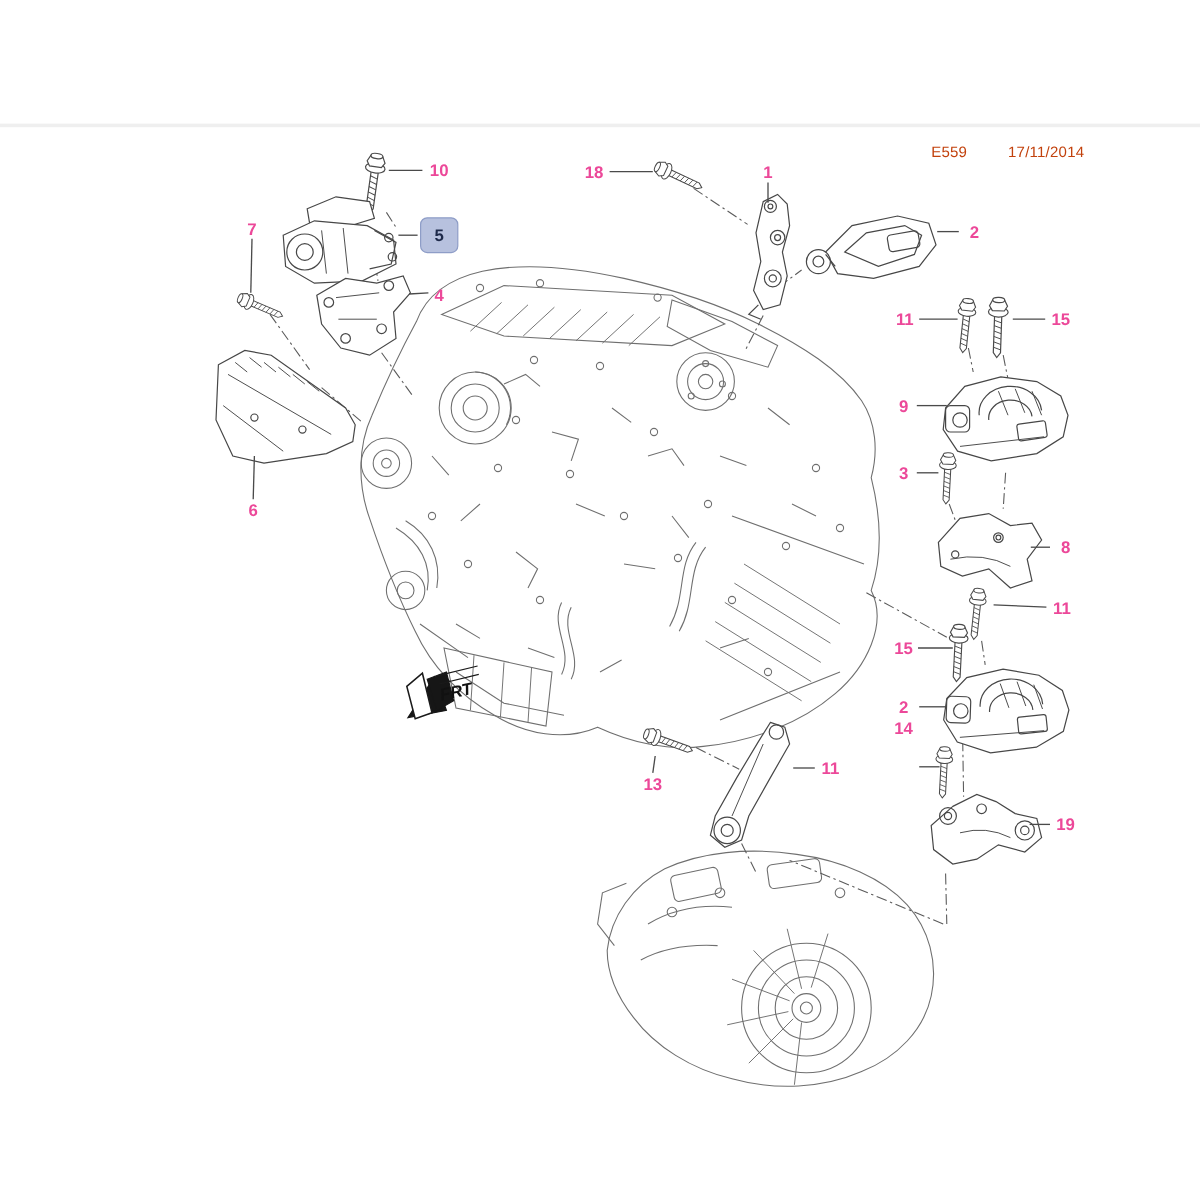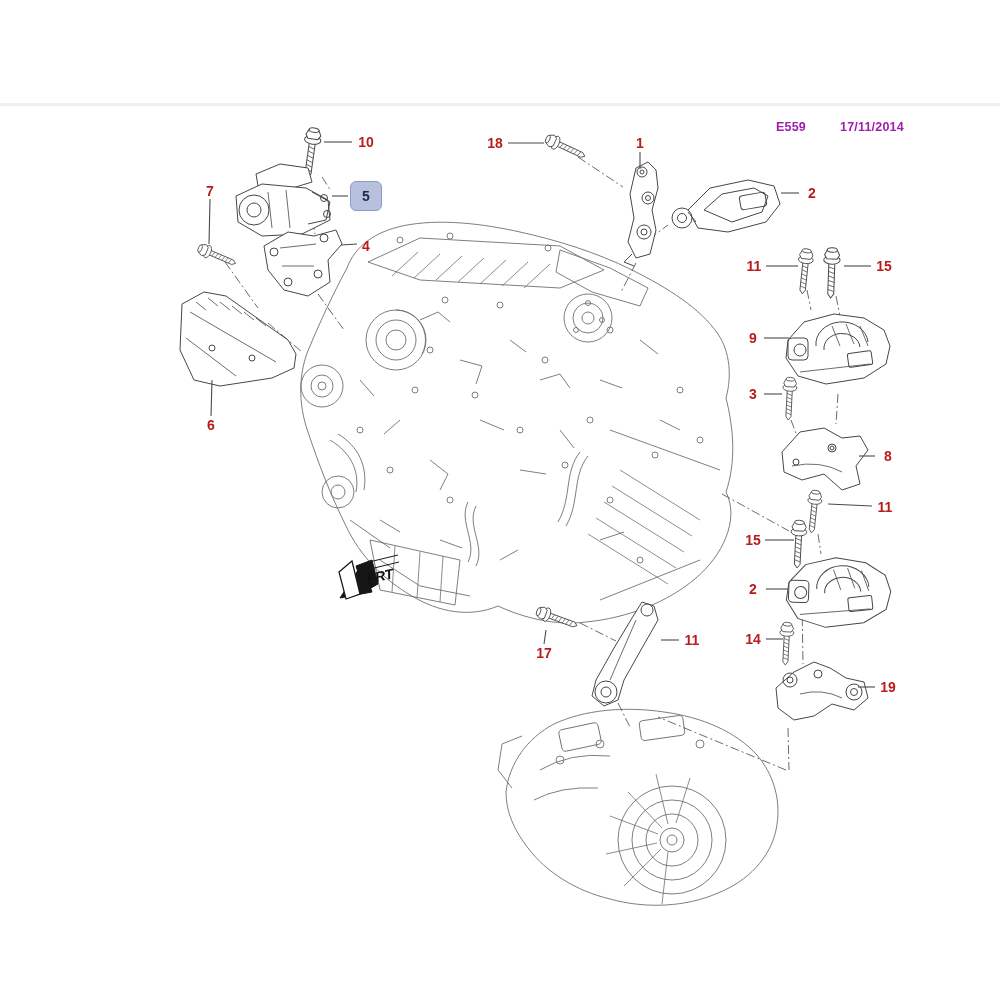--- a/index.html
+++ b/index.html
@@ -1,27 +1,27 @@
 <!DOCTYPE html>
 <html><head>
 <meta charset="utf-8">
 <style>
   html,body{margin:0;padding:0;background:#fff;}
   .stage{
     position:relative;width:1000px;height:1000px;background:#ffffff;overflow:hidden;
     font-family:"Liberation Sans", sans-serif;
   }
   .divider{position:absolute;left:0;top:103px;width:1000px;height:3px;background:#efefef;}
-  .meta{position:absolute;font-size:12.5px;font-weight:700;color:#a21caf;letter-spacing:.2px;}
+  .meta{position:absolute;font-size:12.5px;font-weight:400;color:#c2410c;letter-spacing:.2px;}
   .meta.code{left:776px;top:120px;}
   .meta.date{left:840px;top:120px;}
   .diagram-svg{position:absolute;left:0;top:0;}
   .callout{
     position:absolute;transform:translate(-50%,-50%);
-    font-size:14px;font-weight:bold;color:#b91c1c;line-height:1;white-space:nowrap;
+    font-size:14px;font-weight:bold;color:#ec4899;line-height:1;white-space:nowrap;
   }
   .callout.hl{
     background:#b7c1de;border:1.5px solid #8e9dc7;border-radius:6px;
     padding:7px 10px;color:#1e2a4a;min-width:10px;text-align:center;
   }
 </style>
 </head>
 <body>
 
 <div class="stage">
@@ -299,21 +299,21 @@
   <div class="callout" style="left:366px;top:246px">4</div>
   <div class="callout" style="left:754px;top:266px">11</div>
   <div class="callout" style="left:884px;top:266px">15</div>
   <div class="callout" style="left:753px;top:338px">9</div>
   <div class="callout" style="left:753px;top:394px">3</div>
   <div class="callout" style="left:888px;top:456px">8</div>
   <div class="callout" style="left:211px;top:425px">6</div>
   <div class="callout" style="left:885px;top:507px">11</div>
   <div class="callout" style="left:753px;top:540px">15</div>
   <div class="callout" style="left:753px;top:589px">2</div>
-  <div class="callout" style="left:753px;top:639px">14</div>
-  <div class="callout" style="left:544px;top:653px">17</div>
+  <div class="callout" style="left:753px;top:607px">14</div>
+  <div class="callout" style="left:544px;top:653px">13</div>
   <div class="callout" style="left:692px;top:640px">11</div>
   <div class="callout" style="left:888px;top:687px">19</div>
 
   <div class="meta code">E559</div>
   <div class="meta date">17/11/2014</div>
 
 </div>
 
 </body></html>

